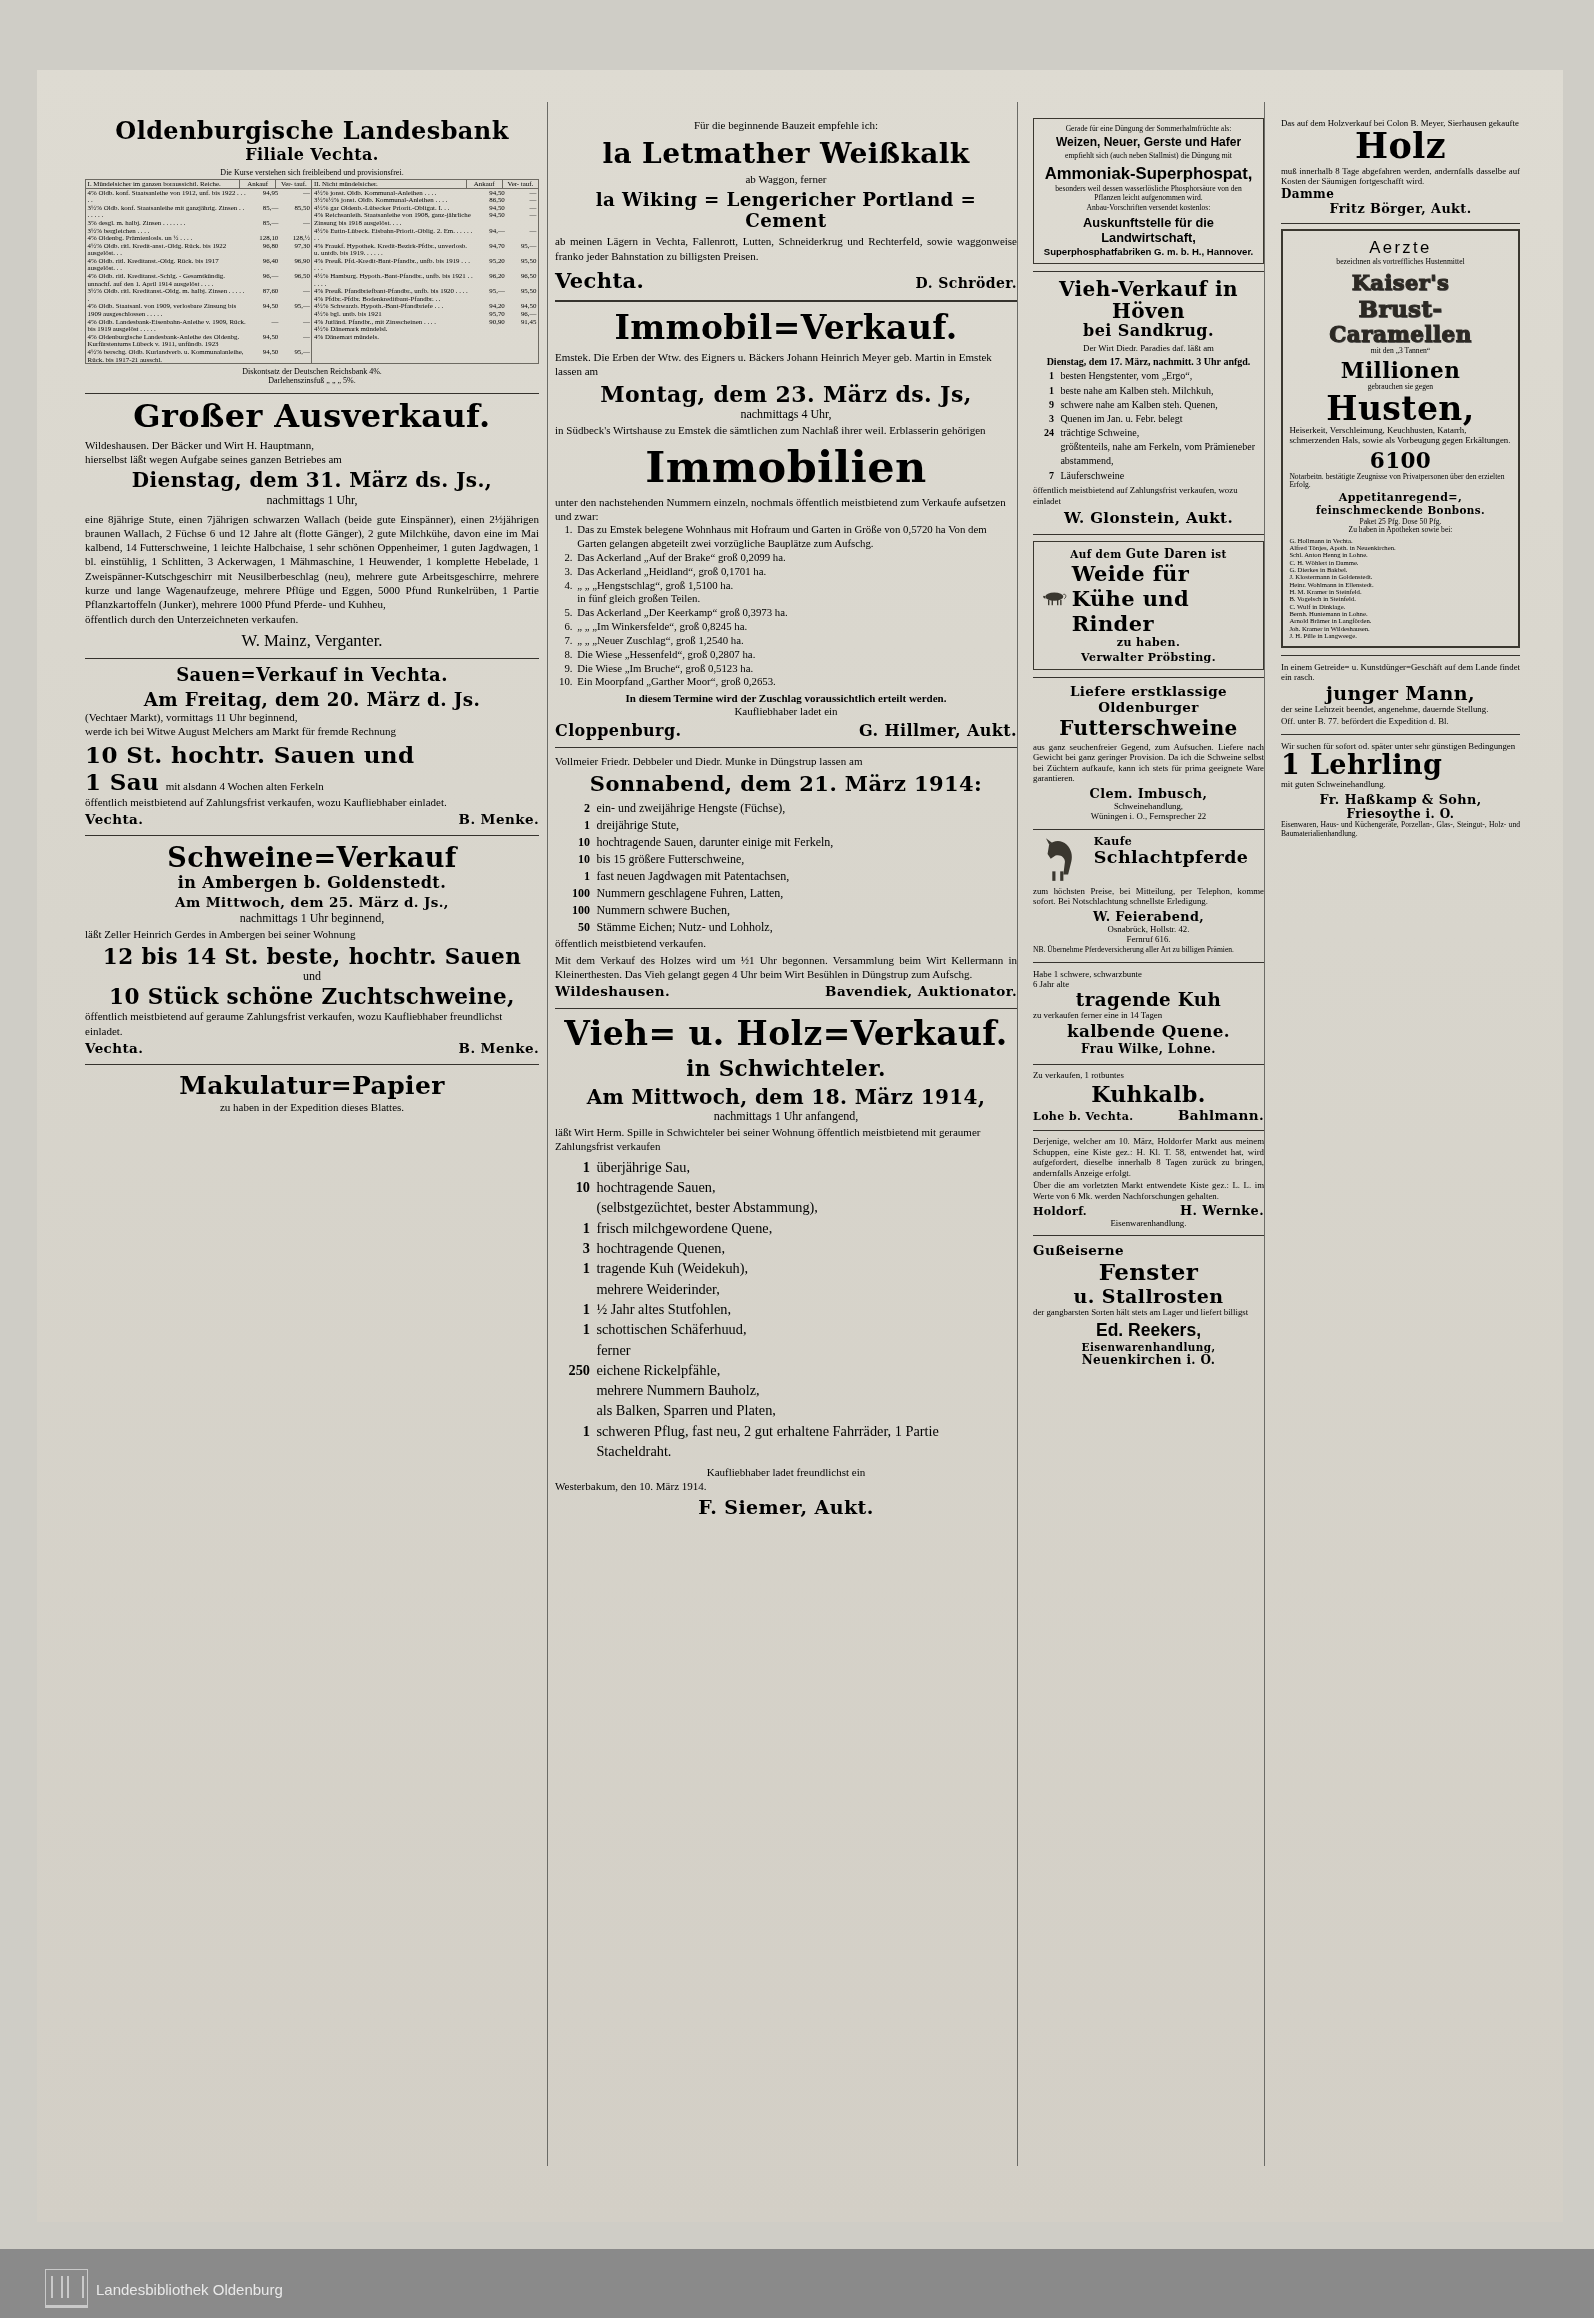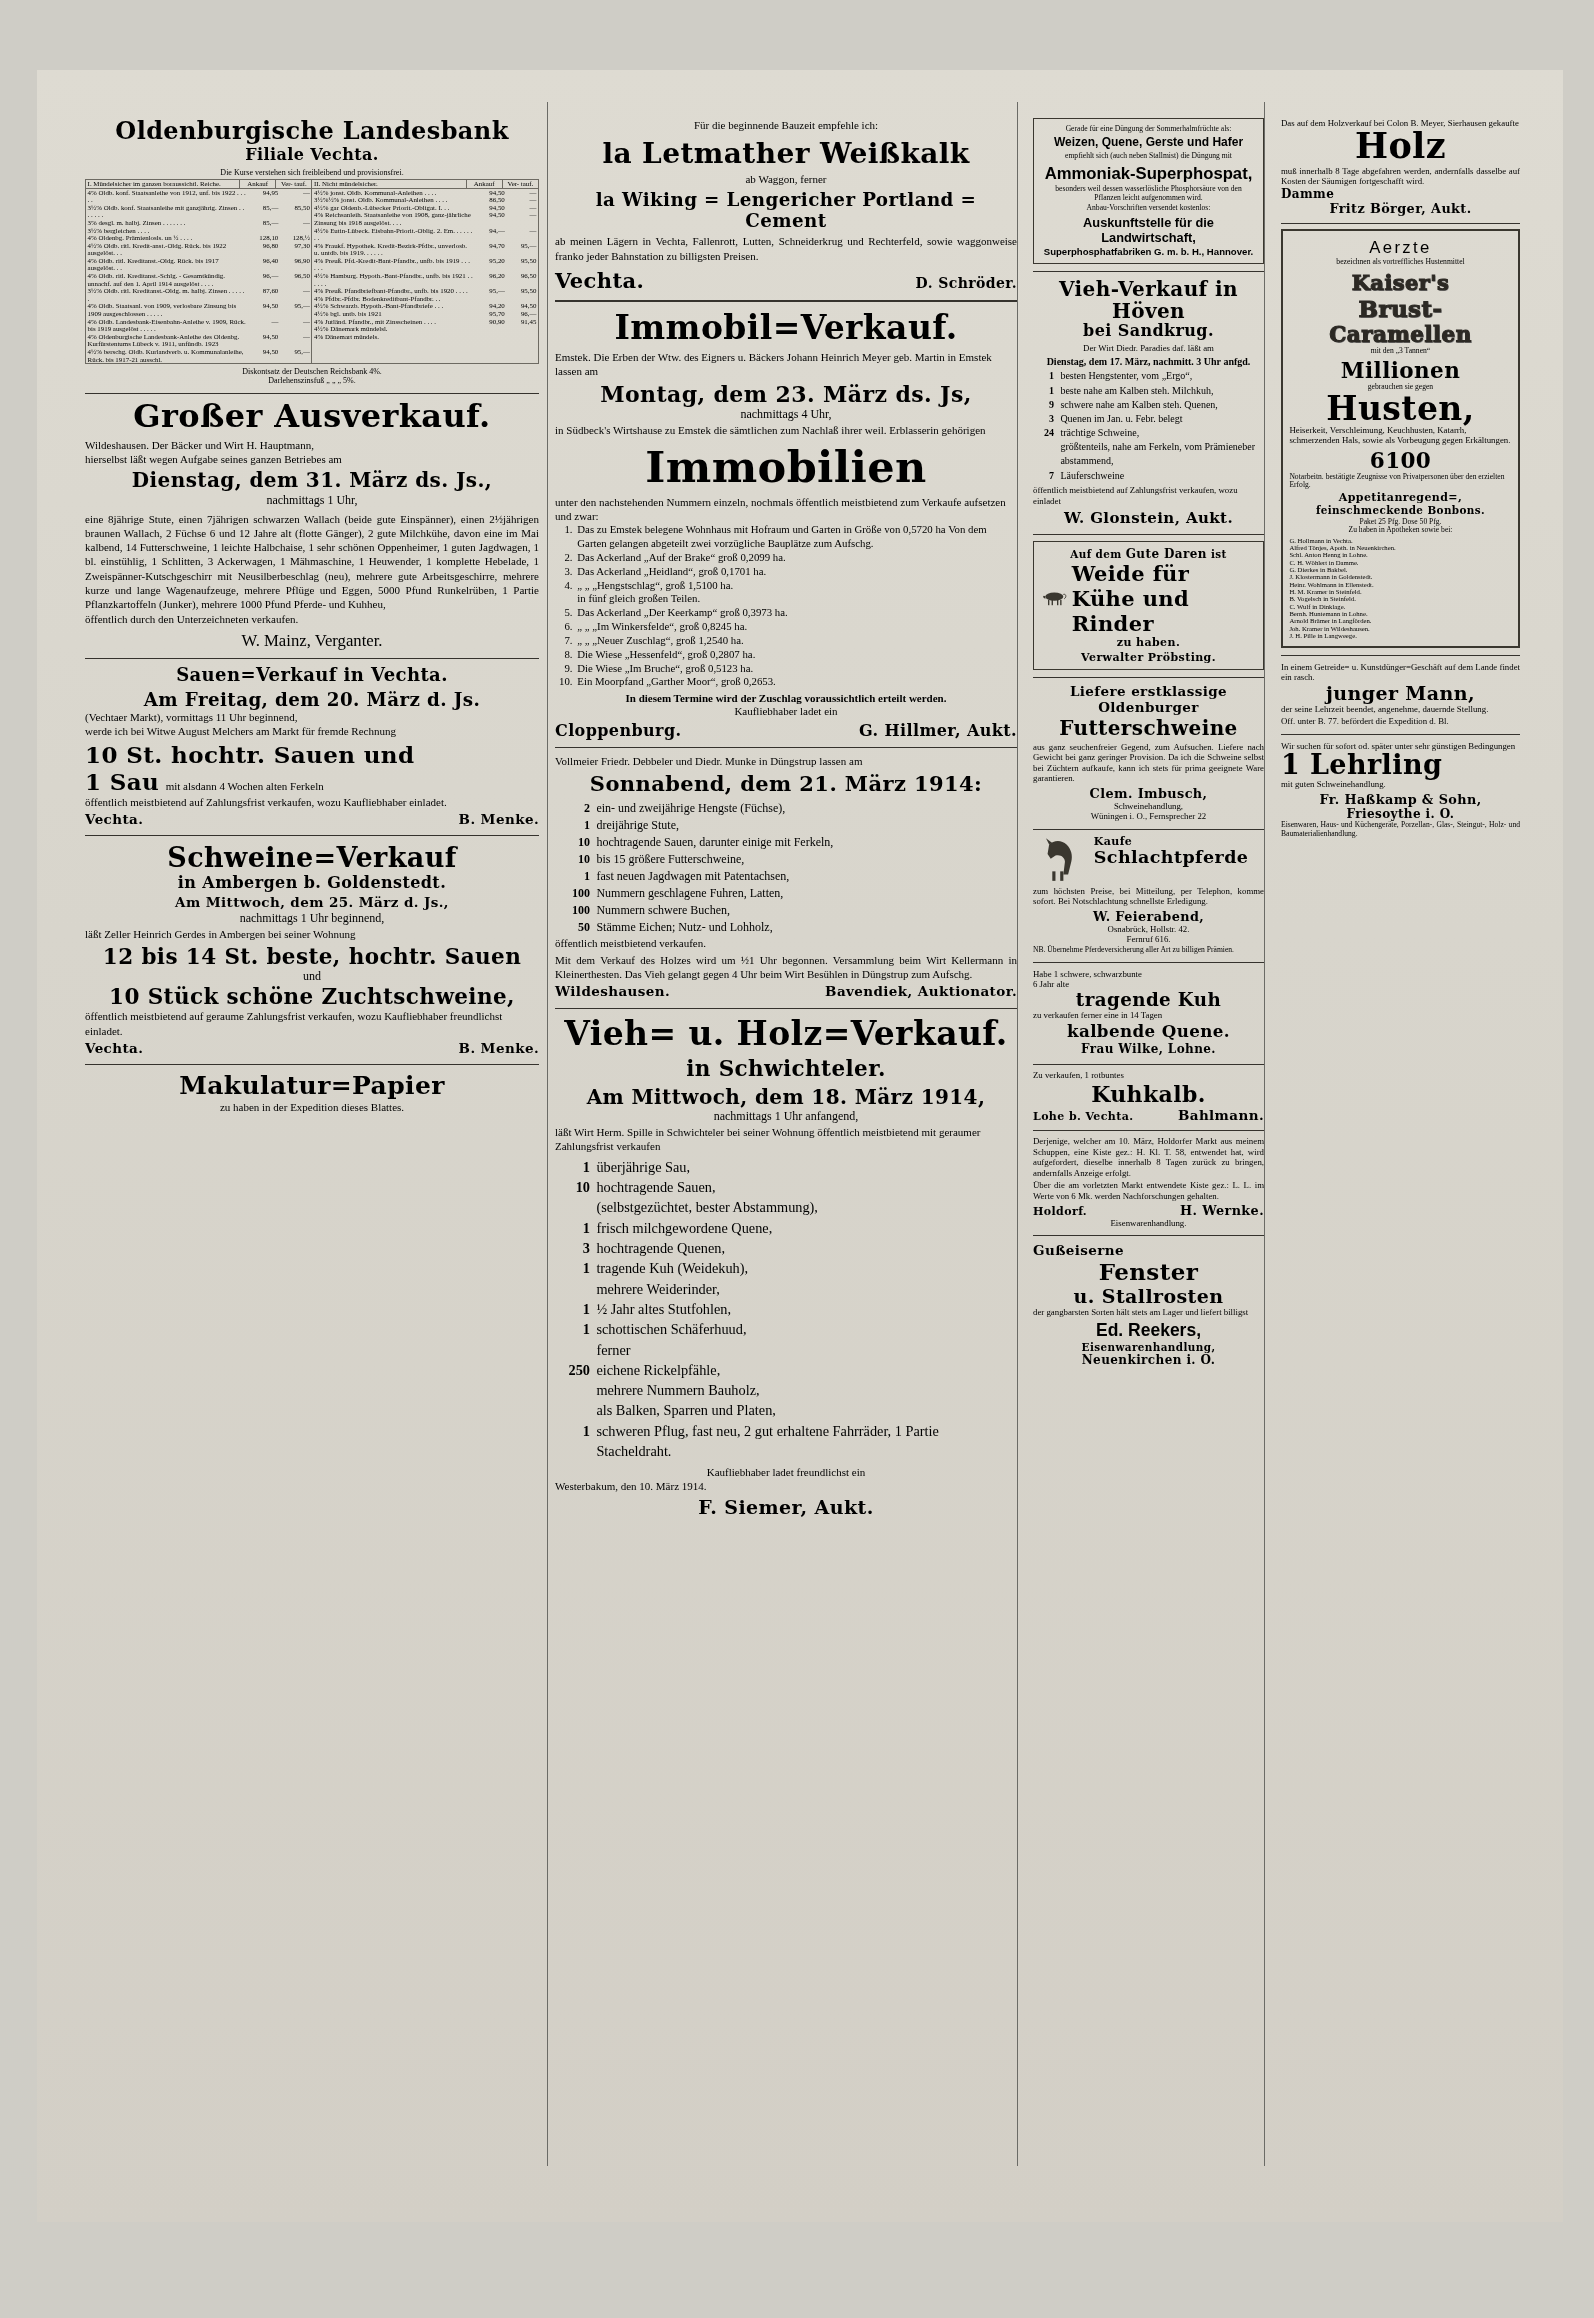--- a/index.html
+++ b/index.html
@@ -497,21 +497,21 @@
           <div class="p">Westerbakum, den 10. März 1914.</div>
           <div class="ct frak" style="font-size:19px;margin-top:3.2px;">F. Siemer, Aukt.</div>
         </div>
 
       </div>
 
       <div class="col c3">
 
         <div class="ad box">
           <div class="ct xsm">Gerade für eine Düngung der Sommerhalmfrüchte als:</div>
-          <div class="ct fs b" style="font-size:12px;margin:2.4px 0;">Weizen, Quene, Gerste und Hafer</div>
+          <div class="ct fs b" style="font-size:12px;margin:2.4px 0;">Weizen, Neuer, Gerste und Hafer</div>
           <div class="ct xsm">empfiehlt sich (auch neben Stallmist) die Düngung mit</div>
           <div class="ct fs b" style="font-size:16.7px;margin:3.2px 0 1.6px;">Ammoniak-Superphospat,</div>
           <div class="ct xsm">besonders weil dessen wasserlösliche Phosphorsäure von den Pflanzen leicht aufgenommen wird.</div>
           <div class="ct xsm" style="margin-top:1.6px;">Anbau-Vorschriften versendet kostenlos:</div>
           <div class="ct fs b" style="font-size:12.8px;margin:2.4px 0 1.6px;">Auskunftstelle für die Landwirtschaft,</div>
           <div class="ct fs b" style="font-size:9.6px;">Superphosphatfabriken G. m. b. H., Hannover.</div>
         </div>
 
         <div class="rule"></div>
 
@@ -727,14 +727,18 @@
           <div class="ct frak" style="font-size:12.8px;margin-top:2.4px;">Fr. Haßkamp &amp; Sohn,</div>
           <div class="ct frak" style="font-size:12px;">Friesoythe i. O.</div>
           <div class="xsm jt">Eisenwaren, Haus- und Küchengeräte, Porzellan-, Glas-, Steingut-, Holz- und Baumaterialienhandlung.</div>
         </div>
 
       </div>
 
     </div>
   </div>
 
+  <div class="footer">
+    <div class="fico"></div>
+    <div class="flabel">Landesbibliothek Oldenburg</div>
+  </div>
 </div>
 
 
 </body></html>

